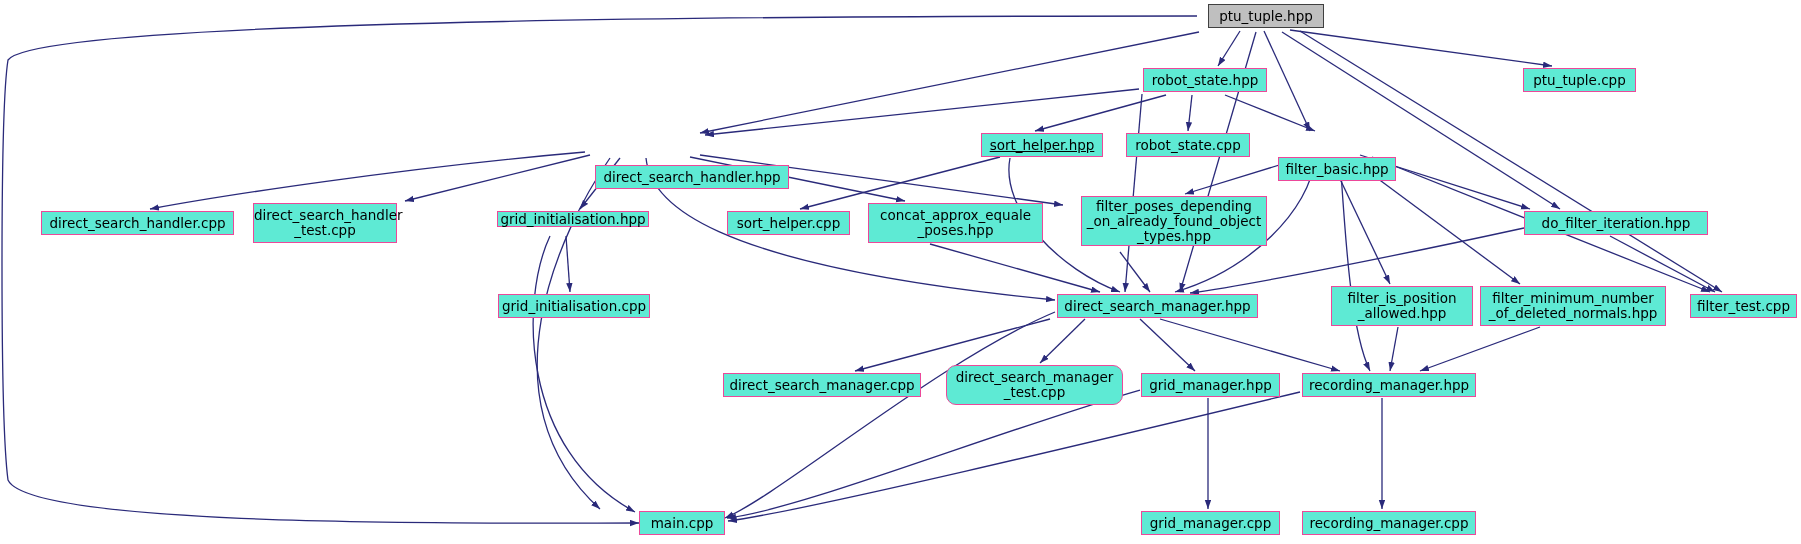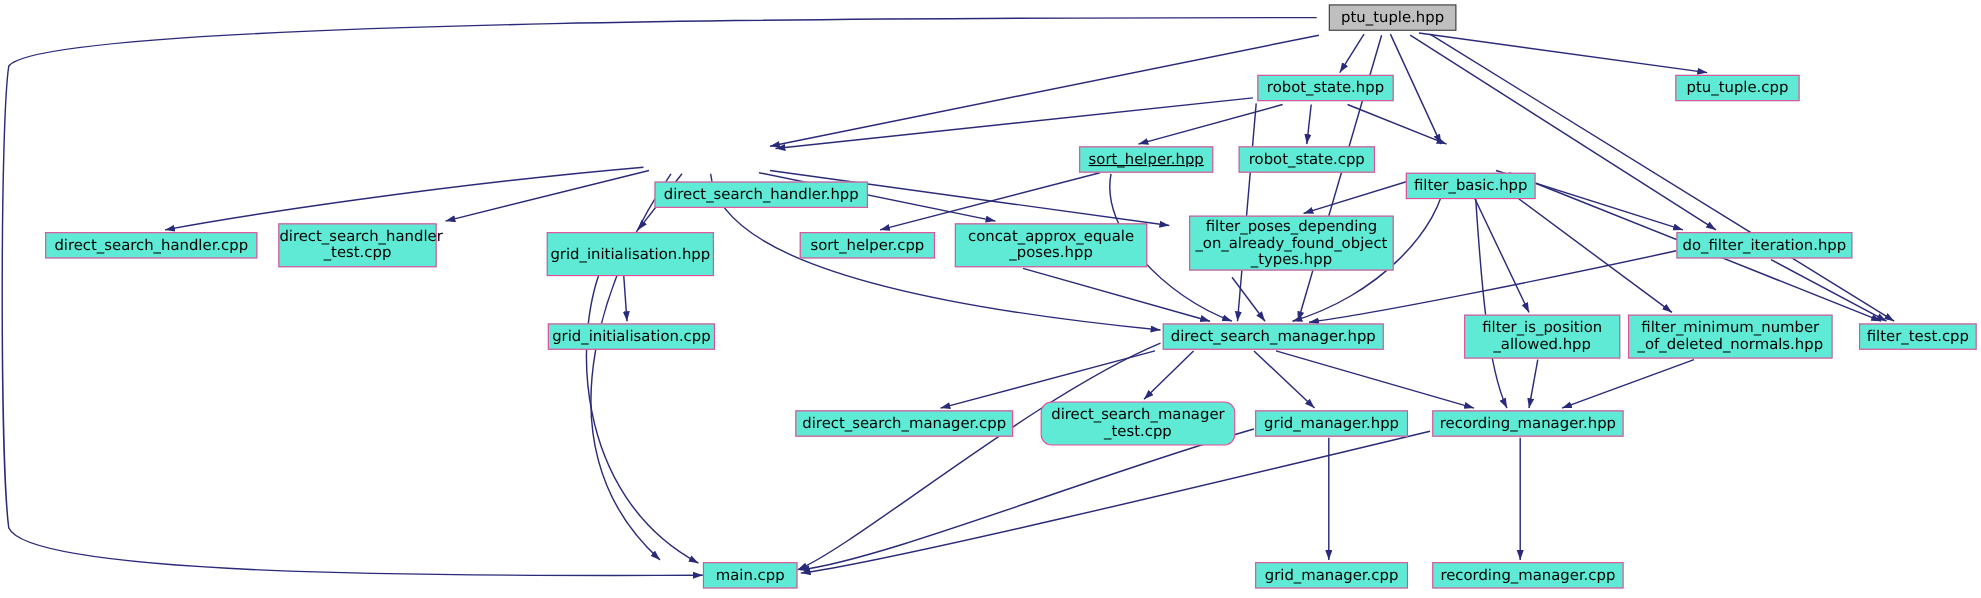--- a/index.html
+++ b/index.html
@@ -113,28 +113,28 @@
       <div class="node root" style="left: 1208px; top: 4px; width: 116px; height: 24px;"><span>ptu_tuple.hpp</span></div>
       <div class="node" style="left: 1523px; top: 68px; width: 113px; height: 24px;"><span>ptu_tuple.cpp</span></div>
       <div class="node" style="left: 1143px; top: 68px; width: 124px; height: 24px;"><span>robot_state.hpp</span></div>
       <div class="node" style="left: 595px; top: 133px; width: 194px; height: 24px; margin-top: 32px;"><span>direct_search_handler.hpp</span></div>
       <div class="node" style="left: 981px; top: 133px; width: 122px; height: 24px; text-decoration: underline;"><span>sort_helper.hpp</span></div>
       <div class="node" style="left: 1126px; top: 133px; width: 124px; height: 24px;"><span>robot_state.cpp</span></div>
       <div class="node" style="left: 1278px; top: 133px; width: 118px; height: 24px; margin-top: 24px;"><span>filter_basic.hpp</span></div>
       <div class="node" style="left: 41px; top: 211px; width: 193px; height: 24px;"><span>direct_search_handler.cpp</span></div>
       <div class="node" style="left: 253px; top: 203px; width: 144px; height: 40px;"><span>direct_search_handler
 _test.cpp</span></div>
-      <div class="node" style="left: 497px; top: 211px; width: 152px; height: 40px;"><span>grid_initialisation.hpp</span></div>
+      <div class="node" style="left: 497px; top: 211px; width: 152px; height: 16px;"><span>grid_initialisation.hpp</span></div>
       <div class="node" style="left: 727px; top: 211px; width: 123px; height: 24px;"><span>sort_helper.cpp</span></div>
       <div class="node" style="left: 868px; top: 203px; width: 175px; height: 40px;"><span>concat_approx_equale
 _poses.hpp</span></div>
       <div class="node" style="left: 1081px; top: 196px; width: 186px; height: 50px;"><span>filter_poses_depending
 _on_already_found_object
 _types.hpp</span></div>
-      <div class="node" style="left: 1524px; top: 211px; width: 160px; height: 24px; text-align: center;"><span>do_filter_iteration.hpp</span></div>
+      <div class="node" style="left: 1524px; top: 211px; width: 184px; height: 24px; text-align: center;"><span>do_filter_iteration.hpp</span></div>
       <div class="node" style="left: 498px; top: 294px; width: 152px; height: 24px;"><span>grid_initialisation.cpp</span></div>
       <div class="node" style="left: 1057px; top: 294px; width: 201px; height: 24px;"><span>direct_search_manager.hpp</span></div>
       <div class="node" style="left: 1331px; top: 286px; width: 142px; height: 40px;"><span>filter_is_position
 _allowed.hpp</span></div>
       <div class="node" style="left: 1480px; top: 286px; width: 186px; height: 40px;"><span>filter_minimum_number
 _of_deleted_normals.hpp</span></div>
       <div class="node" style="left: 1690px; top: 294px; width: 107px; height: 24px;"><span>filter_test.cpp</span></div>
       <div class="node" style="left: 723px; top: 373px; width: 198px; height: 24px;"><span>direct_search_manager.cpp</span></div>
       <div class="node" style="left: 946px; top: 365px; width: 177px; height: 40px; border-radius: 10px;"><span>direct_search_manager
 _test.cpp</span></div>

